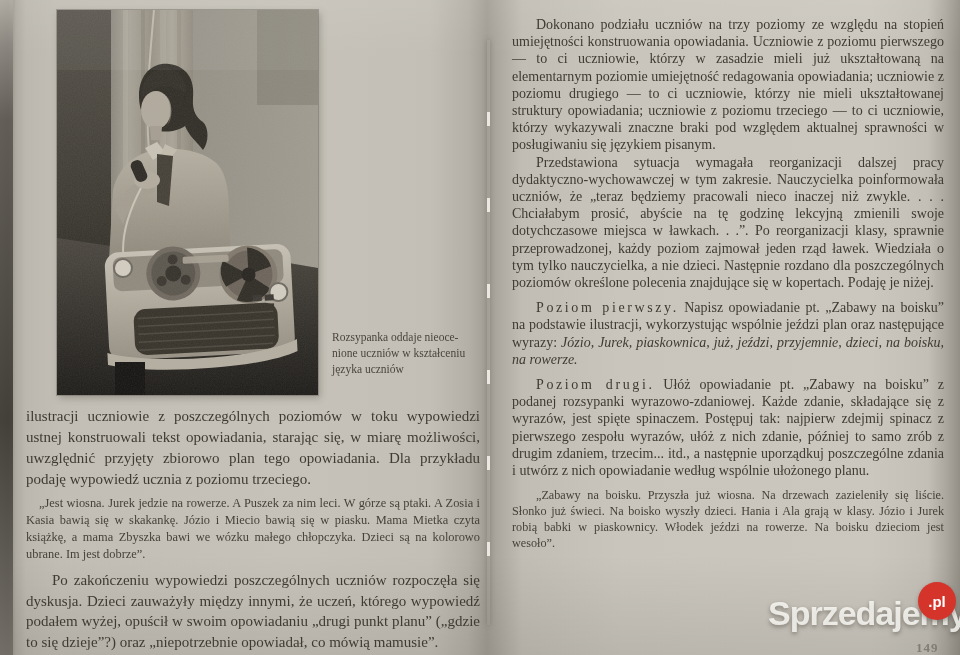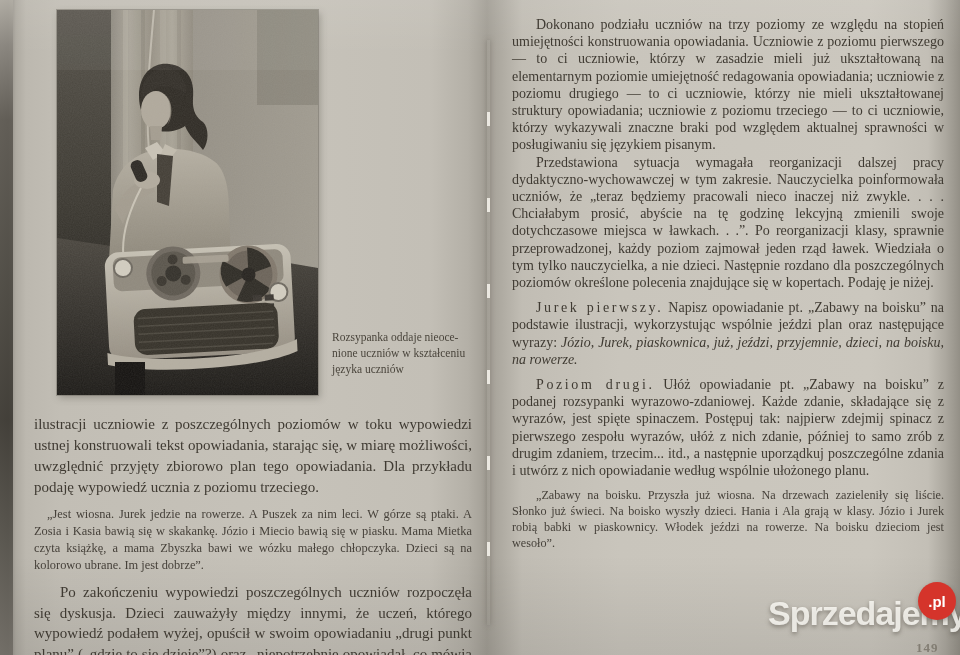--- a/index.html
+++ b/index.html
@@ -29,21 +29,21 @@
     box-shadow:0 0 0 1px rgba(110,106,98,0.45), 2px 3px 7px rgba(75,71,63,0.35);
     background:#6f6b63;
   }
   .photo svg{display:block;}
   .caption{
     position:absolute;left:332px;top:329px;width:152px;
     font-size:11.5px;line-height:16px;color:#4a453c;
   }
   .caption span{display:block;}
   .lp-body{position:absolute;left:26px;top:406px;width:454px;text-align:justify;}
-  .lp-body p{margin:8px;font-size:15px;line-height:21px;}
+  .lp-body p{margin:0;font-size:15px;line-height:21px;}
   .lp-quote{margin-top:5px !important;font-size:12.4px !important;line-height:17px !important;text-indent:13px;color:#46413a;}
   .lp-disc{margin-top:7px !important;text-indent:26px;line-height:20.5px !important;}
   .rp-body{position:absolute;left:512px;top:16px;width:432px;text-align:justify;}
   .rp-body p{margin:0;font-size:14px;line-height:17.2px;text-indent:24px;}
   .task{margin-top:8px !important;}
   .task-label{letter-spacing:2.6px;}
   .task-words{font-style:italic;}
   .rp-quote{margin-top:8px !important;font-size:12.2px !important;line-height:16px !important;text-indent:12px;color:#46413a;}
   .page-number{
     position:absolute;left:916px;top:640px;font-size:13px;color:#827d73;
@@ -179,21 +179,21 @@
 
   <div class="lp-body">
     <p>ilustracji uczniowie z poszczególnych poziomów w toku wypowiedzi ustnej konstruowali tekst opowiadania, starając się, w miarę możliwości, uwzględnić przyjęty zbiorowo plan tego opowiadania. Dla przykładu podaję wypowiedź ucznia z poziomu trzeciego.</p>
     <p class="lp-quote">„Jest wiosna. Jurek jedzie na rowerze. A Puszek za nim leci. W górze są ptaki. A Zosia i Kasia bawią się w skakankę. Józio i Miecio bawią się w piasku. Mama Mietka czyta książkę, a mama Zbyszka bawi we wózku małego chłopczyka. Dzieci są na kolorowo ubrane. Im jest dobrze”.</p>
     <p class="lp-disc">Po zakończeniu wypowiedzi poszczególnych uczniów rozpoczęła się dyskusja. Dzieci zauważyły między innymi, że uczeń, którego wypowiedź podałem wyżej, opuścił w swoim opowiadaniu „drugi punkt planu” („gdzie to się dzieje”?) oraz „niepotrzebnie opowiadał, co mówią mamusie”.</p>
   </div>
 
   <div class="rp-body">
     <p>Dokonano podziału uczniów na trzy poziomy ze względu na stopień umiejętności konstruowania opowiadania. Uczniowie z poziomu pierwszego — to ci uczniowie, którzy w zasadzie mieli już ukształtowaną na elementarnym poziomie umiejętność redagowania opowiadania; uczniowie z poziomu drugiego — to ci uczniowie, którzy nie mieli ukształtowanej struktury opowiadania; uczniowie z poziomu trzeciego — to ci uczniowie, którzy wykazywali znaczne braki pod względem aktualnej sprawności w posługiwaniu się językiem pisanym.</p>
     <p>Przedstawiona sytuacja wymagała reorganizacji dalszej pracy dydaktyczno-wychowawczej w tym zakresie. Nauczycielka poinformowała uczniów, że „teraz będziemy pracowali nieco inaczej niż zwykle. . . . Chciałabym prosić, abyście na tę godzinę lekcyjną zmienili swoje dotychczasowe miejsca w ławkach. . .”. Po reorganizacji klasy, sprawnie przeprowadzonej, każdy poziom zajmował jeden rząd ławek. Wiedziała o tym tylko nauczycielka, a nie dzieci. Następnie rozdano dla poszczególnych poziomów określone polecenia znajdujące się w kopertach. Podaję je niżej.</p>
-    <p class="task"><span class="task-label">Jurek pierwszy.</span><span> Napisz opowiadanie pt. „Zabawy na boisku” na podstawie ilustracji, wykorzystując wspólnie jeździ plan oraz następujące wyrazy: </span><span class="task-words">Józio, Jurek, piaskownica, już, jeździ, przyjemnie, dzieci, na boisku, na rowerze.</span></p>
+    <p class="task"><span class="task-label">Poziom pierwszy.</span><span> Napisz opowiadanie pt. „Zabawy na boisku” na podstawie ilustracji, wykorzystując wspólnie jeździ plan oraz następujące wyrazy: </span><span class="task-words">Józio, Jurek, piaskownica, już, jeździ, przyjemnie, dzieci, na boisku, na rowerze.</span></p>
     <p class="task"><span class="task-label">Poziom drugi.</span><span> Ułóż opowiadanie pt. „Zabawy na boisku” z podanej rozsypanki wyrazowo-zdaniowej. Każde zdanie, składające się z wyrazów, jest spięte spinaczem. Postępuj tak: najpierw zdejmij spinacz z pierwszego zespołu wyrazów, ułóż z nich zdanie, później to samo zrób z drugim zdaniem, trzecim... itd., a następnie uporządkuj poszczególne zdania i utwórz z nich opowiadanie według wspólnie ułożonego planu.</span></p>
     <p class="rp-quote">„Zabawy na boisku. Przyszła już wiosna. Na drzewach zazieleniły się liście. Słonko już świeci. Na boisko wyszły dzieci. Hania i Ala grają w klasy. Józio i Jurek robią babki w piaskownicy. Włodek jeździ na rowerze. Na boisku dzieciom jest wesoło”.</p>
   </div>
 
   <div class="page-number">149</div>
 
   <div class="watermark">
     <span class="wm-text">Sprzedajemy</span>
     <span class="wm-badge" style="background: rgb(213, 52, 43);">
         <span>.pl</span>

